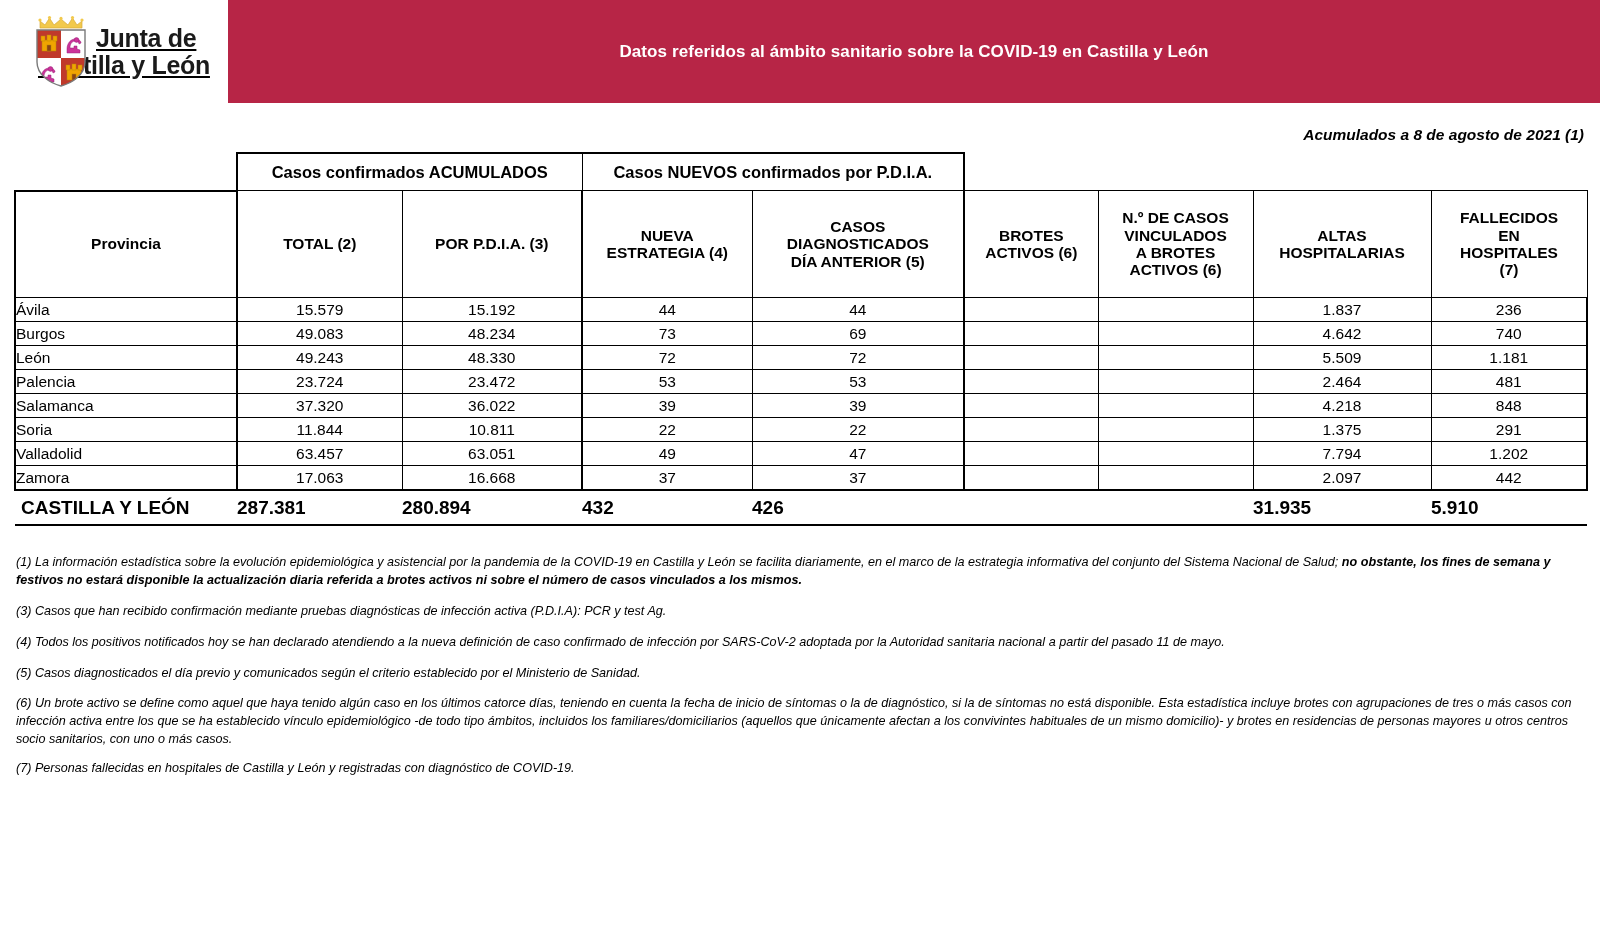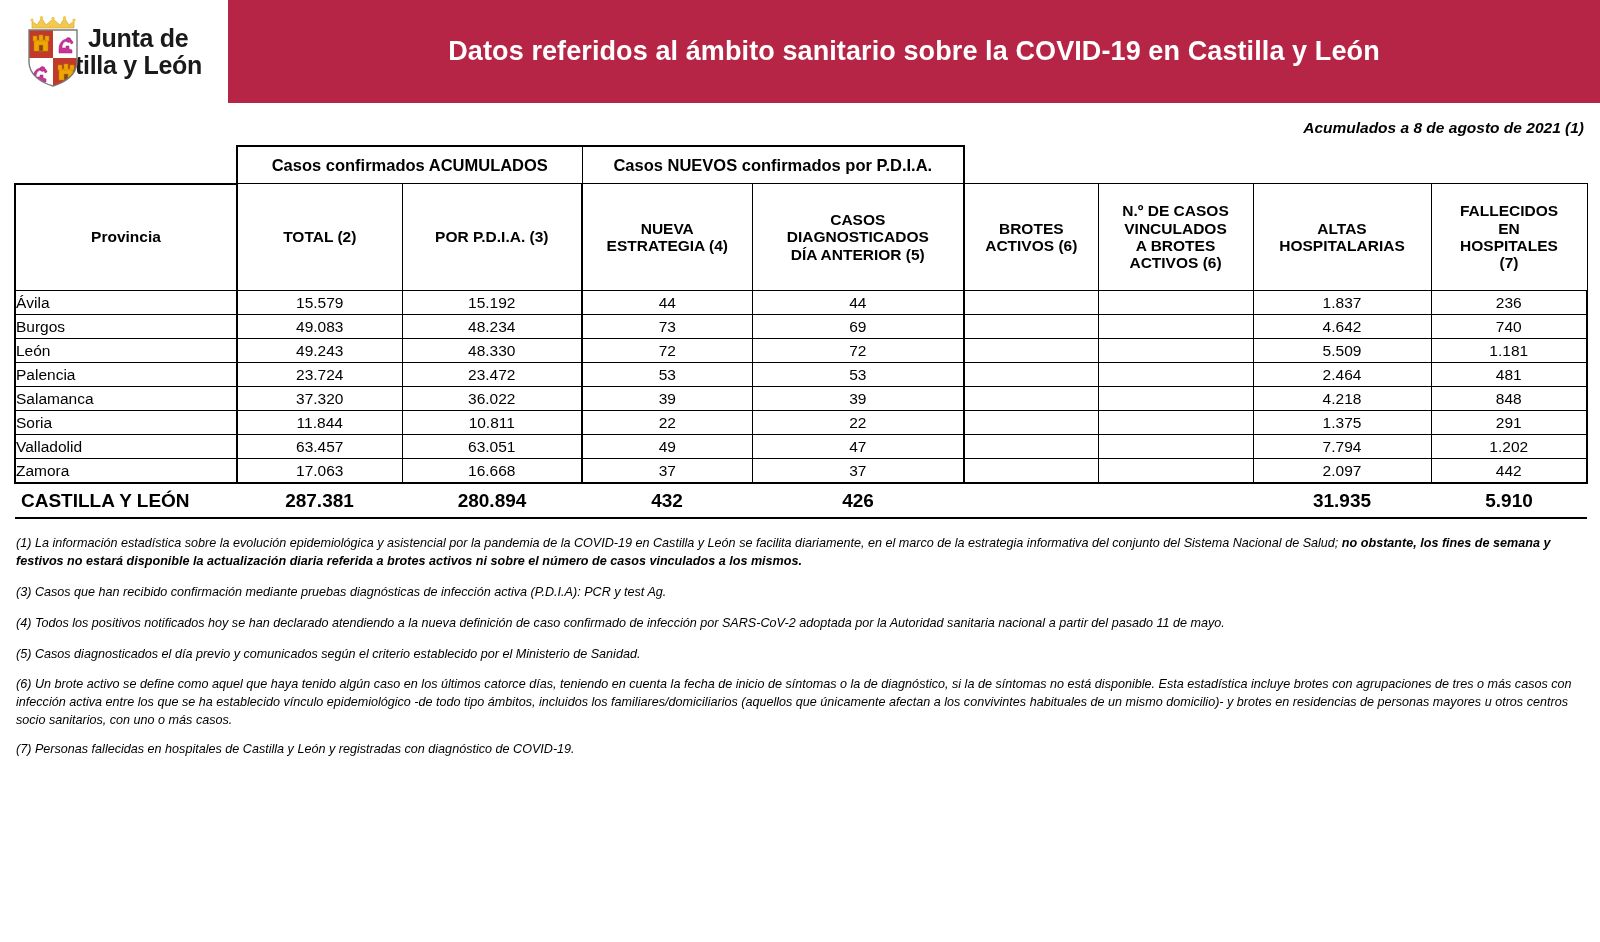--- a/index.html
+++ b/index.html
@@ -16,27 +16,28 @@
     position: relative;
   }
 
   
   .header {
     position: relative;
     height: 103px;
   }
   .logo-block {
     position: absolute;
-    left: 8px;
+    left: 16px;
     top: 0;
     width: 228px;
     height: 103px;
     background: #ffffff;
     display: flex;
     align-items: center;
+    text-decoration: underline;
   }
   .logo-inner {
     display: flex;
     align-items: center;
     padding-left: 14px;
   }
   .crest {
     width: 62px;
     height: 80px;
     position: relative;
@@ -74,33 +75,33 @@
     right: 0;
     height: 103px;
     background: #b72546;
     display: flex;
     align-items: center;
     justify-content: center;
   }
   .banner-title {
     color: #ffffff;
     font-weight: bold;
-    font-size: 27px;
+    font-size: 17px;
     letter-spacing: 0.1px;
     text-align: center;
   }
 
   
   .date-line {
     text-align: right;
     font-style: italic;
     font-weight: bold;
     font-size: 15.5px;
     padding-right: 16px;
-    padding-top: 16px;
+    padding-top: 23px;
     padding-bottom: 8px;
   }
 
   
   .table-wrap {
     padding: 0 4px 0 14px;
   }
   table.main {
     border-collapse: collapse;
     width: 1572px;
@@ -167,29 +168,29 @@
     height: 33px;
     border-top: 2.5px solid #000 !important;
     border-bottom: 2.5px solid #000 !important;
     border-left: none !important;
     border-right: none !important;
   }
   tr.totals td.tot-label {
     text-align: left;
     padding-left: 6px;
   }
-  tr.totals td.tot-num { text-align: center; }
+  tr.totals td.tot-num { }
 
   
   .sep-left { border-left: 2.5px solid #000 !important; }
   .sep-right { border-right: 2.5px solid #000 !important; }
 
   
   .notes {
-    padding: 16px 16px 0 16px;
+    padding: 28px 16px 0 16px;
     font-style: italic;
     font-size: 12.6px;
     line-height: 1.42;
   }
   .note {
     margin-bottom: 13px;
   }
   .note-6 { margin-bottom: 11px; }
 </style>
 </head>

